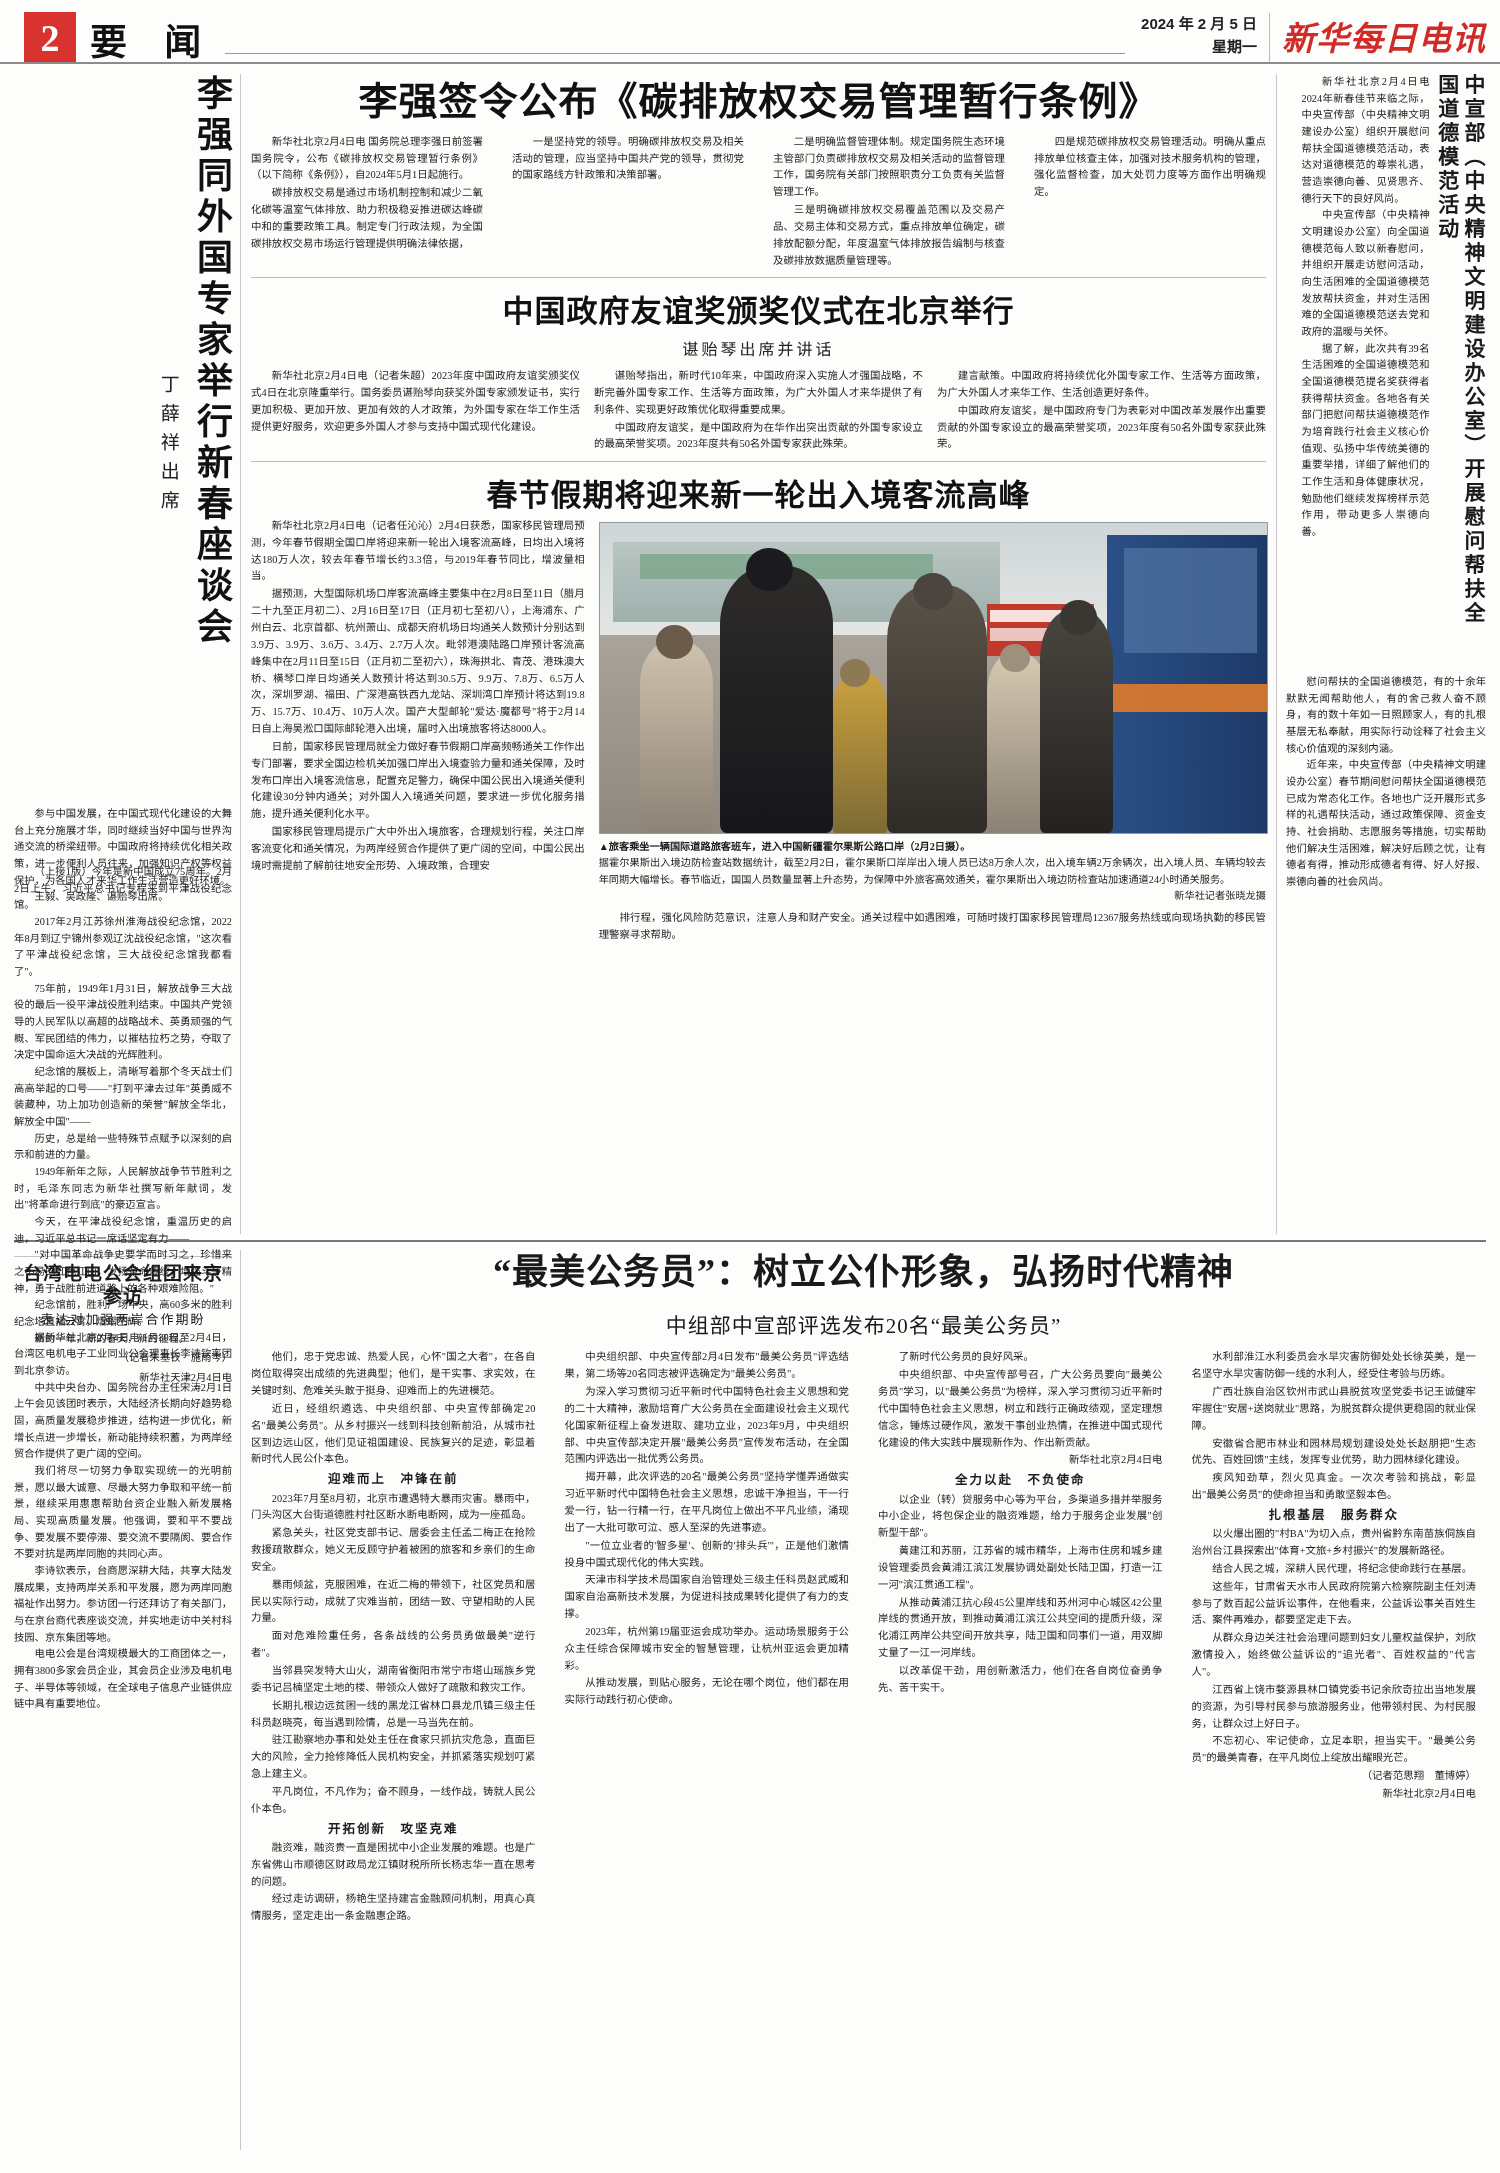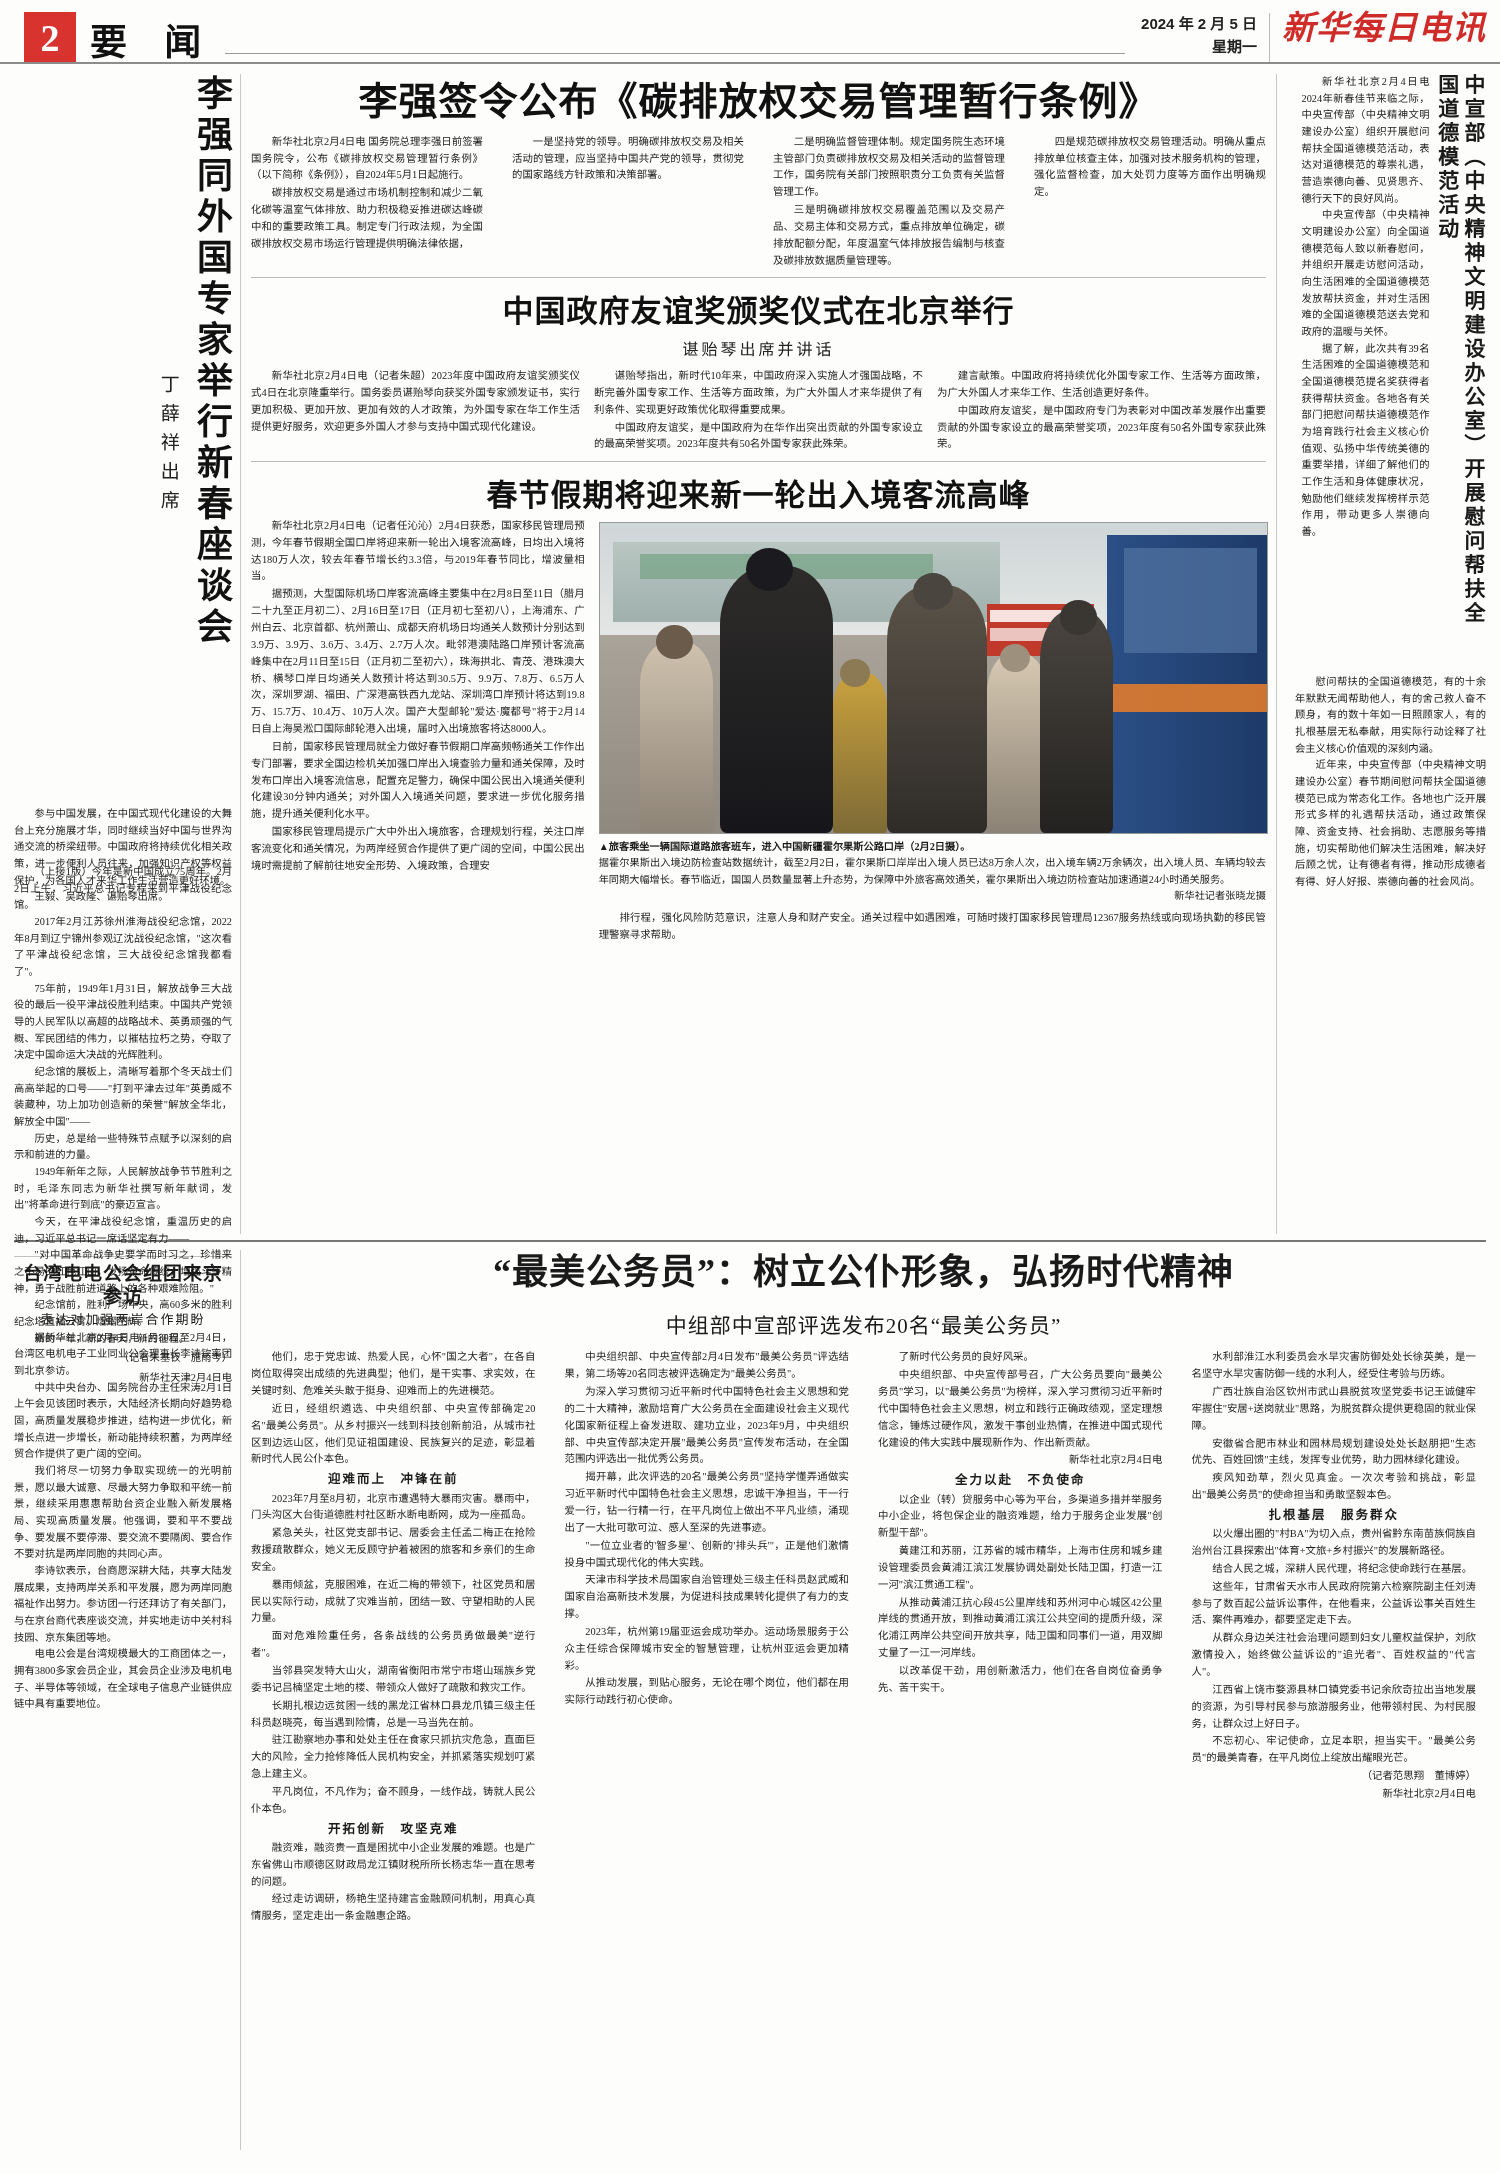--- a/index.html
+++ b/index.html
@@ -59,21 +59,21 @@
     padding-right:12px;
     border-right:1px solid #bbb;
     margin-right:12px;
     font-family:"Liberation Sans",sans-serif;
     font-weight:600;
   }
   .mast-logo{
     font-size:33px;font-weight:700;
     color:#cf2b28;
     letter-spacing:1px;
-    padding-bottom:15px;
+    padding-bottom:4px;
     font-family:"Liberation Serif","DejaVu Serif",serif;
     font-style:italic;
     white-space:nowrap;
   }
   .mast-top-rule{
     position:absolute;left:0;right:0;top:62px;
     border-bottom:2.5px solid #8c8c8c;
   }
 
   
@@ -279,21 +279,21 @@
   }
   .rv-body{
     font-size:10.3px;
     line-height:1.62;
     text-align:justify;
     width:128px;
   }
   .rv-body p{margin:0;text-indent:2em;}
   .rv-body2{
     position:absolute;
-    left:18px;right:0;
+    left:9px;right:0;
     top:600px;
     font-size:10.3px;
     line-height:1.62;
     text-align:justify;
   }
   .rv-body2 p{margin:0;text-indent:2em;}
 
   
   .mid-rule{
     border-top:2px solid #777;

